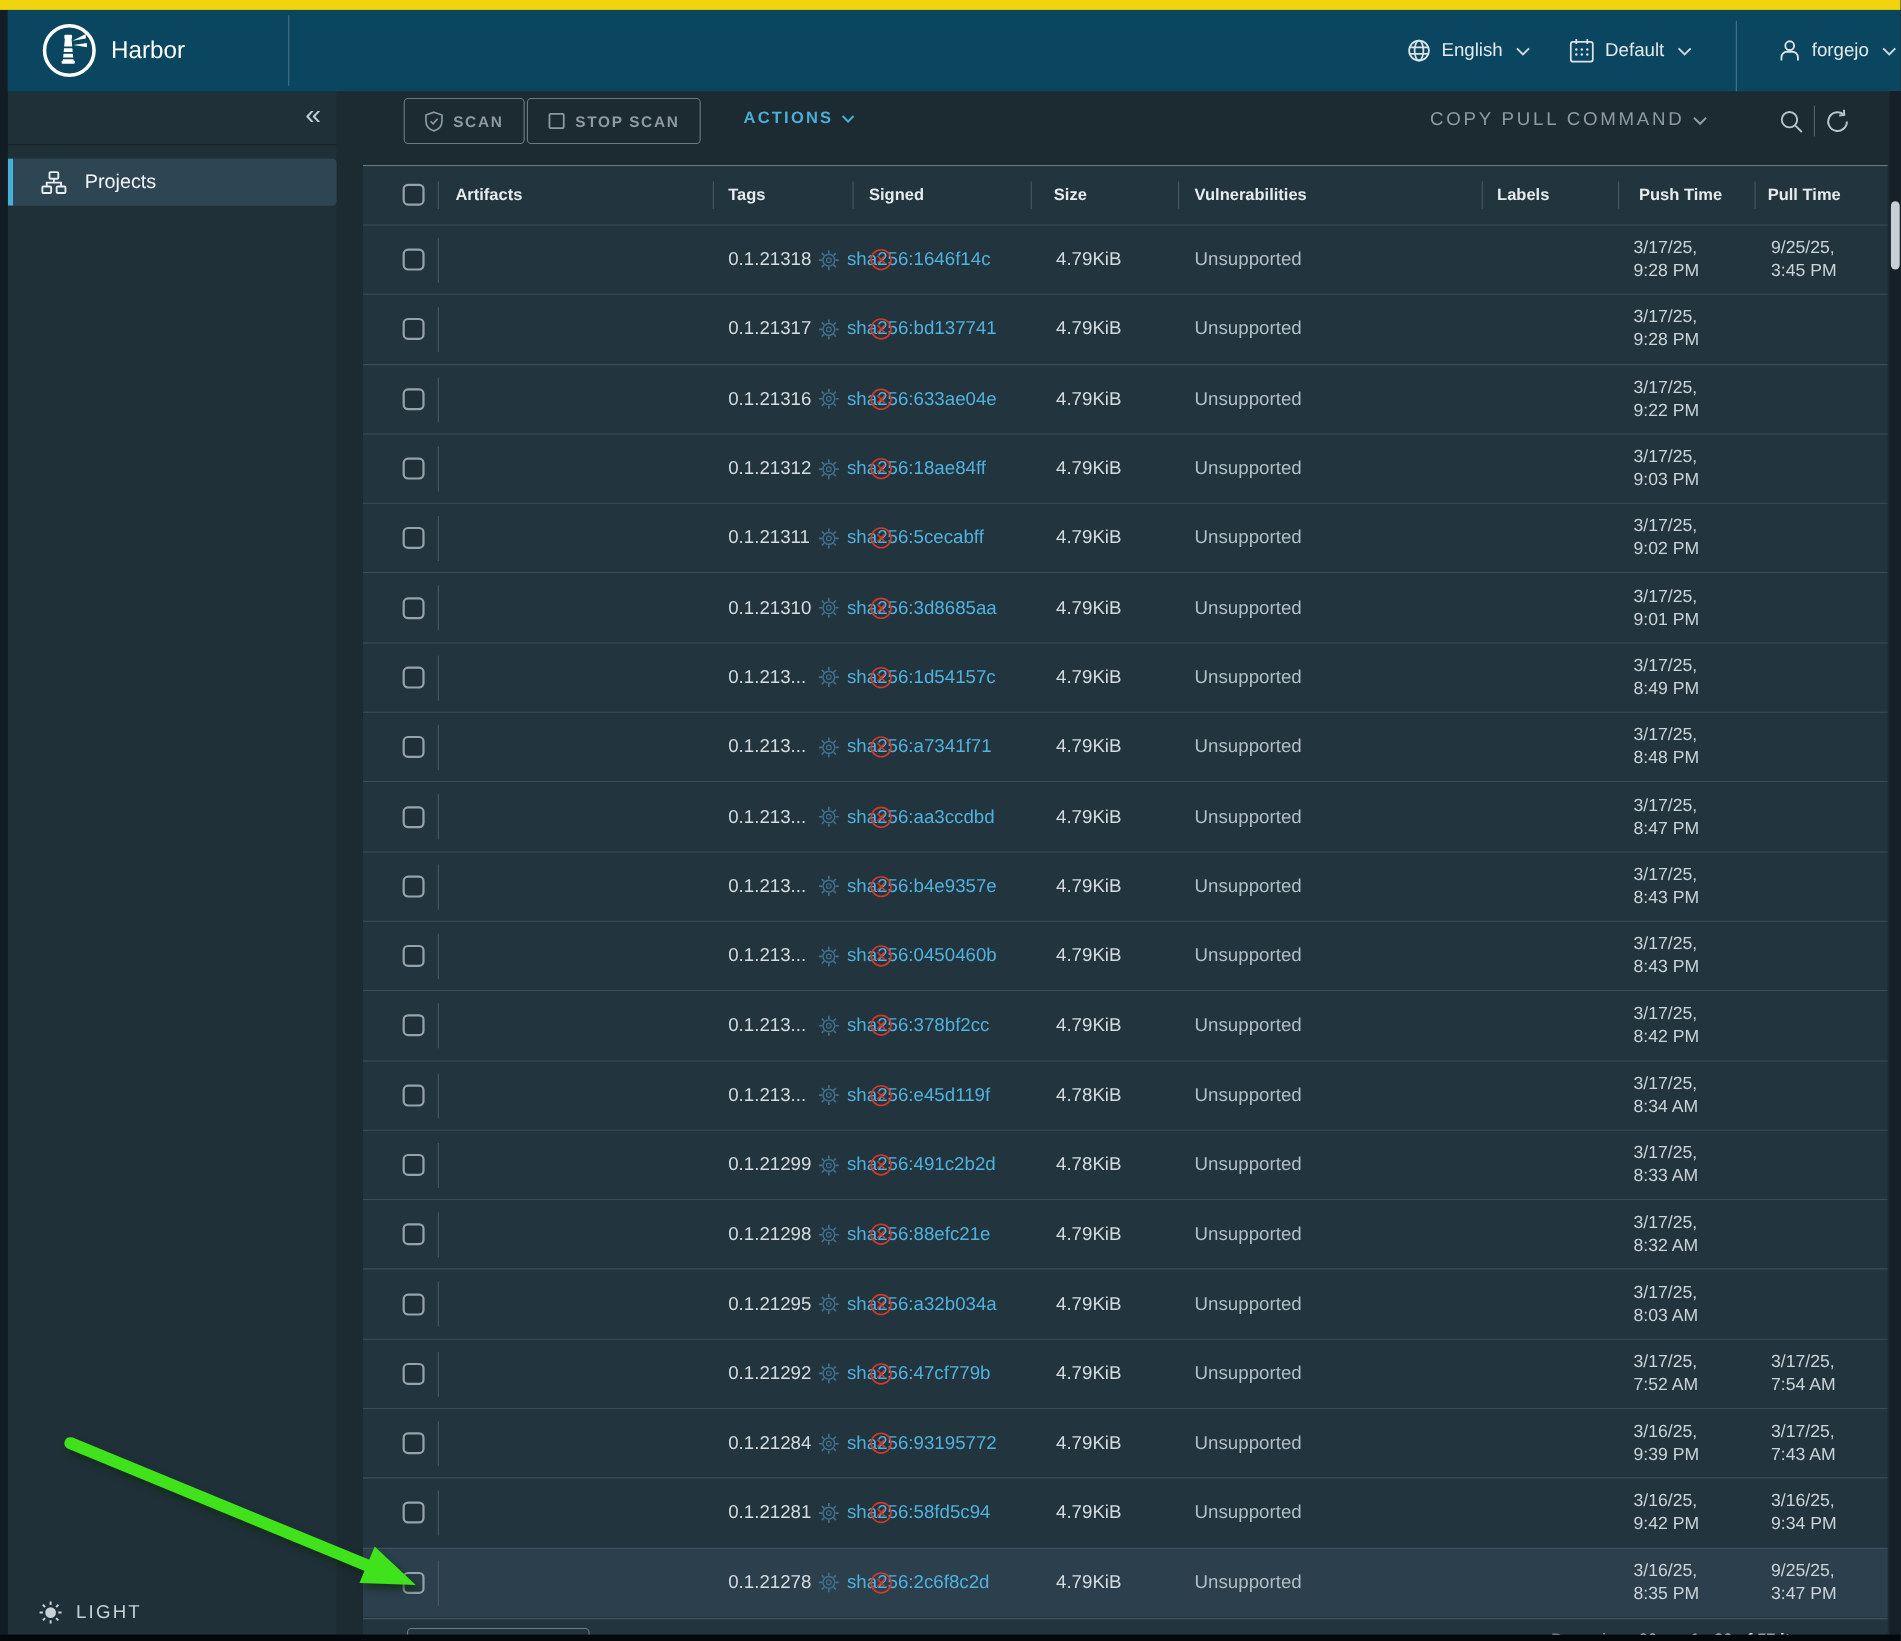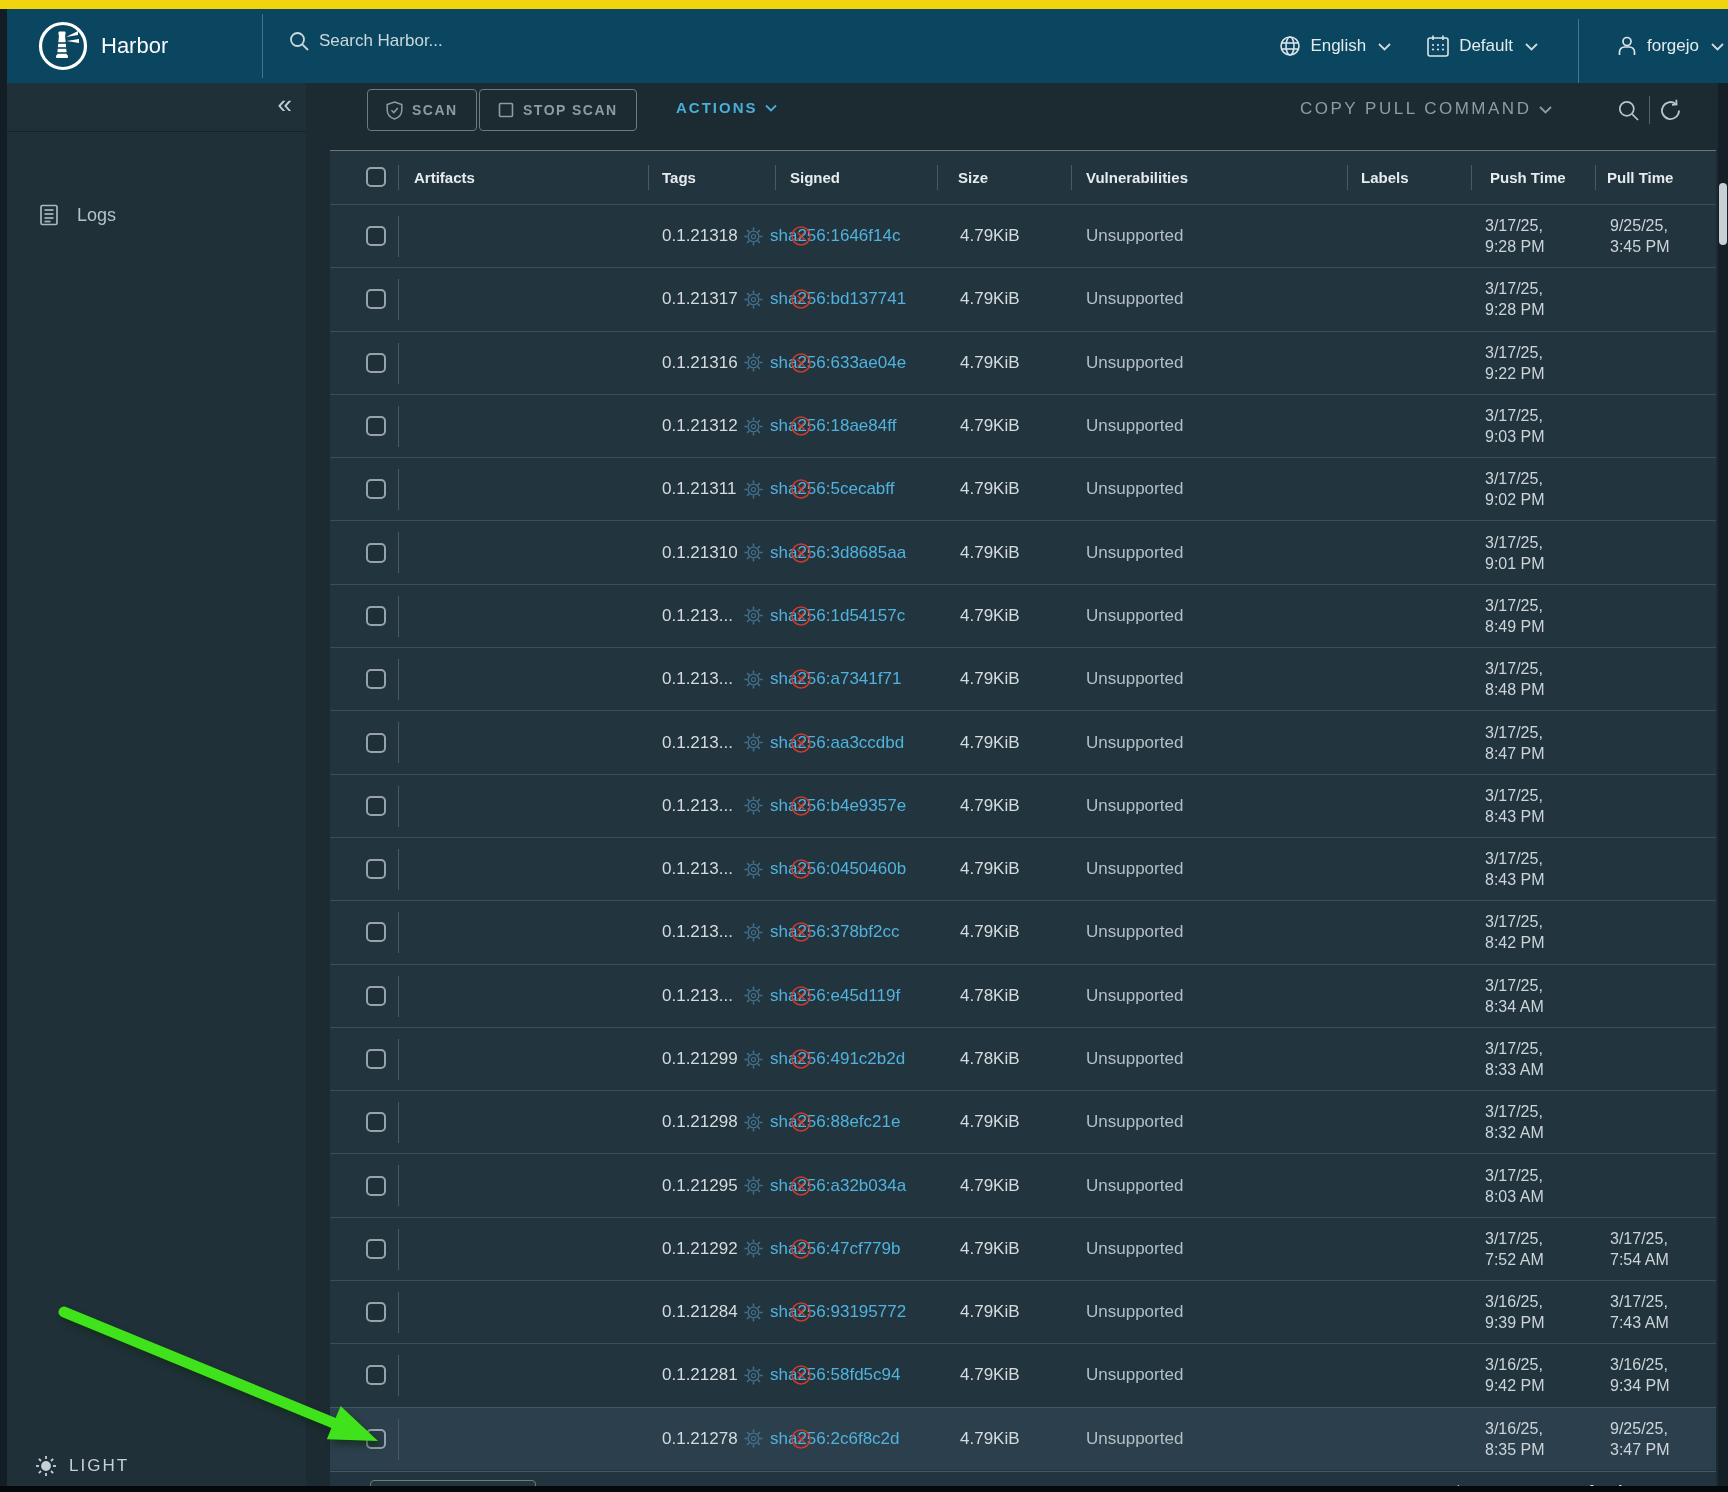--- a/index.html
+++ b/index.html
@@ -100,29 +100,20 @@
         <g stroke="#0a465f" stroke-width="1.6">
           <line x1="19.5" y1="22" x2="28.5" y2="22"></line>
           <line x1="19.2" y1="27" x2="28.9" y2="27"></line>
           <line x1="19" y1="32" x2="29.2" y2="32"></line>
         </g>
       </svg>
     </div>
     <div class="brand">Harbor</div>
     <div class="appbar-divider" style="left:262px;"></div>
 
-    <div class="search-area">
-      <span>
-        <svg class="icon" width="24" height="24" viewBox="0 0 24 24" fill="none" stroke="#cdd7dc" stroke-width="1.8">
-          <circle cx="10.5" cy="10.5" r="6.5"></circle>
-            <line x1="15.3" y1="15.3" x2="21" y2="21"></line>
-        </svg>
-      </span>
-      <input class="search-input" placeholder="Search Harbor..." style="">
-    </div>
 
     <div class="appbar-right">
       <div class="appbar-item" style="margin-right:34px;">
         <span>
           <svg class="icon" width="24" height="24" viewBox="0 0 24 24" fill="none" stroke="#dbe3e8" stroke-width="1.6">
             <circle cx="12" cy="12" r="9"></circle>
               <ellipse cx="12" cy="12" rx="4" ry="9"></ellipse>
             <line x1="3.5" y1="9" x2="20.5" y2="9"></line>
               <line x1="3.5" y1="15" x2="20.5" y2="15"></line>
           </svg>
@@ -176,33 +167,32 @@
             </svg>
         </span>
       </div>
     </div>
   </header>
 
   <nav class="sidebar">
     <div class="collapse-btn">«</div>
     <div class="sidebar-sep"></div>
 
-
-    <div class="nav-item nav-logs">
+    <div class="nav-item nav-projects active">
       <span>
-        <svg class="icon" width="24" height="24" viewBox="0 0 24 24" fill="none" stroke="#aab8c0" stroke-width="1.7">
-          <rect x="4" y="2.5" width="16" height="19" rx="1.5"></rect>
-          <line x1="7.5" y1="7" x2="16.5" y2="7"></line>
-          <line x1="7.5" y1="11" x2="16.5" y2="11"></line>
-          <line x1="7.5" y1="15" x2="16.5" y2="15"></line>
-          <line x1="7.5" y1="18.5" x2="13.5" y2="18.5"></line>
-        </svg>
-      </span>
-      <span>Logs</span>
-    </div>
+        <svg class="icon" width="24" height="24" viewBox="0 0 24 24" fill="none" stroke="#e8eef1" stroke-width="1.7">
+          <rect x="8" y="2.5" width="8" height="6" rx="1"></rect>
+          <rect x="1.5" y="15.5" width="8" height="6" rx="1"></rect>
+          <rect x="14.5" y="15.5" width="8" height="6" rx="1"></rect>
+          <path d="M12 8.5 v3.5 M5.5 15.5 v-3.5 h13 v3.5"></path>
+        </svg>
+      </span>
+      <span>Projects</span>
+    </div>
+
 
     <div class="theme-toggle">
       <span>
         <svg class="icon" width="22" height="22" viewBox="0 0 22 22" fill="none" stroke="#c6d1d6" stroke-width="1.8">
           <circle cx="11" cy="11" r="4" fill="#c6d1d6"></circle>
           <g>
             <line x1="11" y1="1" x2="11" y2="4"></line>
               <line x1="11" y1="18" x2="11" y2="21"></line>
             <line x1="1" y1="11" x2="4" y2="11"></line>
               <line x1="18" y1="11" x2="21" y2="11"></line>

